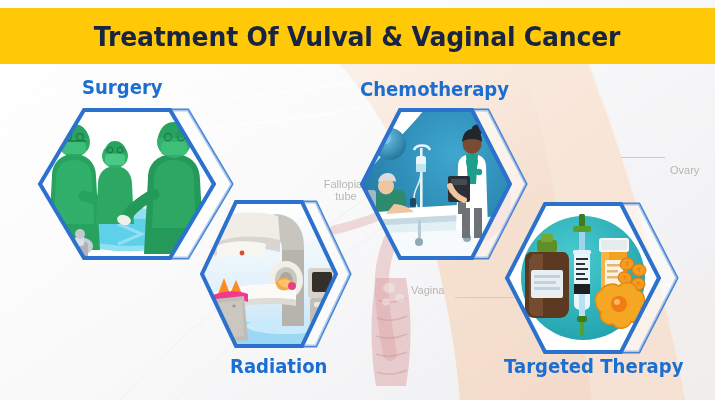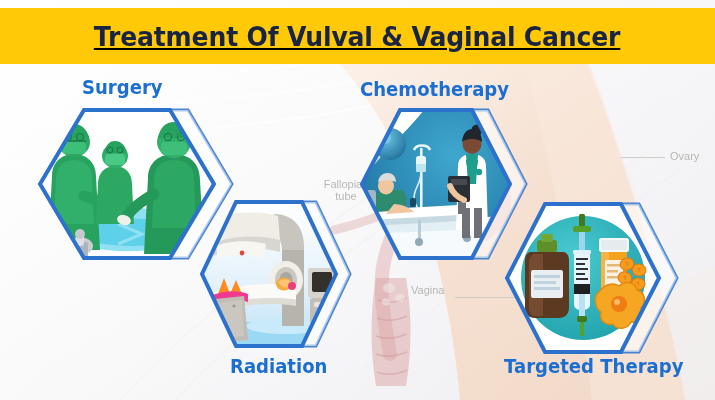--- a/index.html
+++ b/index.html
@@ -39,21 +39,20 @@
     position: absolute;
     left: 0;
     top: 8px;
     width: 715px;
     height: 56px;
     background: #FFC907;
     display: flex;
     align-items: center;
     justify-content: center;
     z-index: 6;
-    text-decoration: underline;
   }
   .title-text {
     font-family: "DejaVu Sans", sans-serif;
     font-weight: bold;
     font-size: 27px;
     letter-spacing: -0.2px;
     color: #182441;
     white-space: nowrap;
     transform: scaleX(0.93);
   }
@@ -174,21 +173,21 @@
     </svg>
   </div>
 
   <div class="leader" style="left:621px; top:157px; width:44px;"></div>
   <div class="leader" style="left:455px; top:297px; width:86px;"></div>
 
   <div class="anat-label centered" style="left:309px; top:178px; width:74px;">
     <div>Fallopian</div>
     <div>tube</div>
   </div>
-  <div class="anat-label" style="left:670px; top:150px;text-align:right;">
+  <div class="anat-label" style="left:670px; top:164px;text-align:right;">
     <span>Ovary</span>
   </div>
   <div class="anat-label" style="left:411px; top:284px;">
     <span>Vagina</span>
   </div>
 
   <div class="title-banner">
     <div class="title-text">Treatment Of Vulval &amp; Vaginal Cancer</div>
   </div>
 

